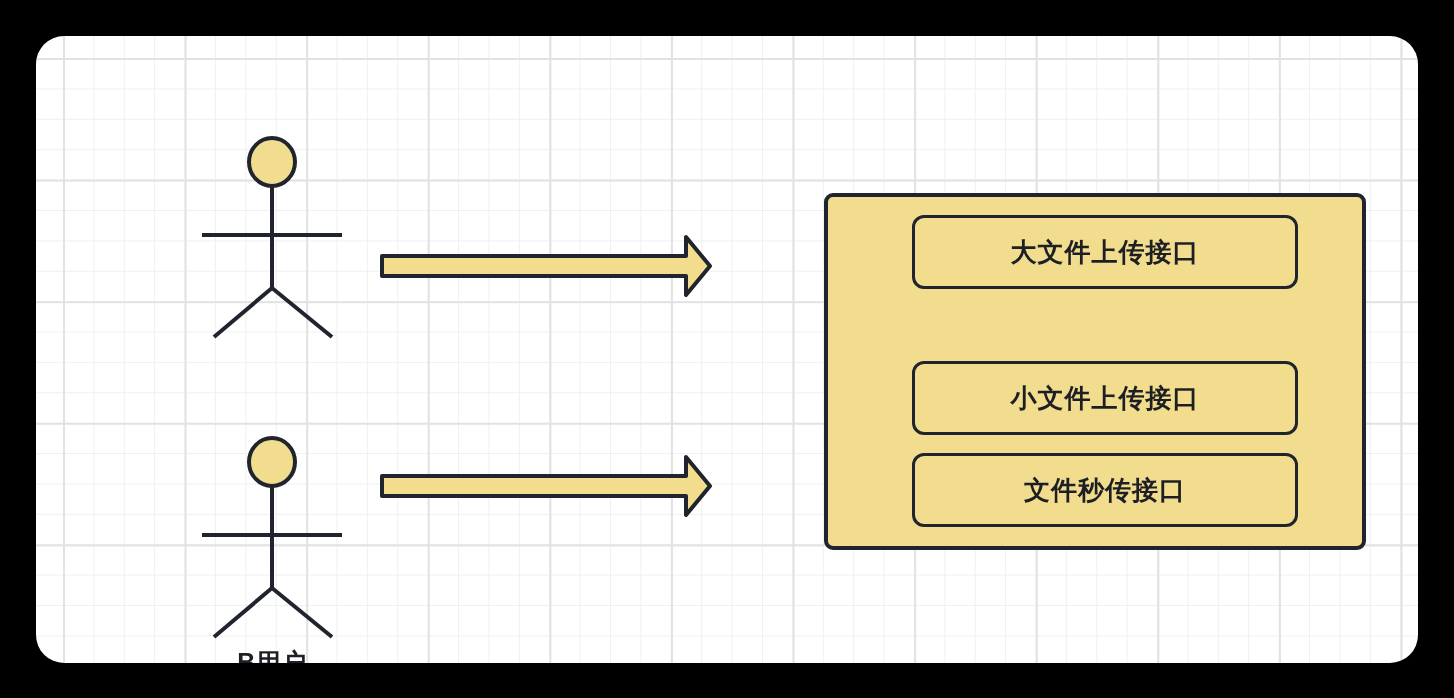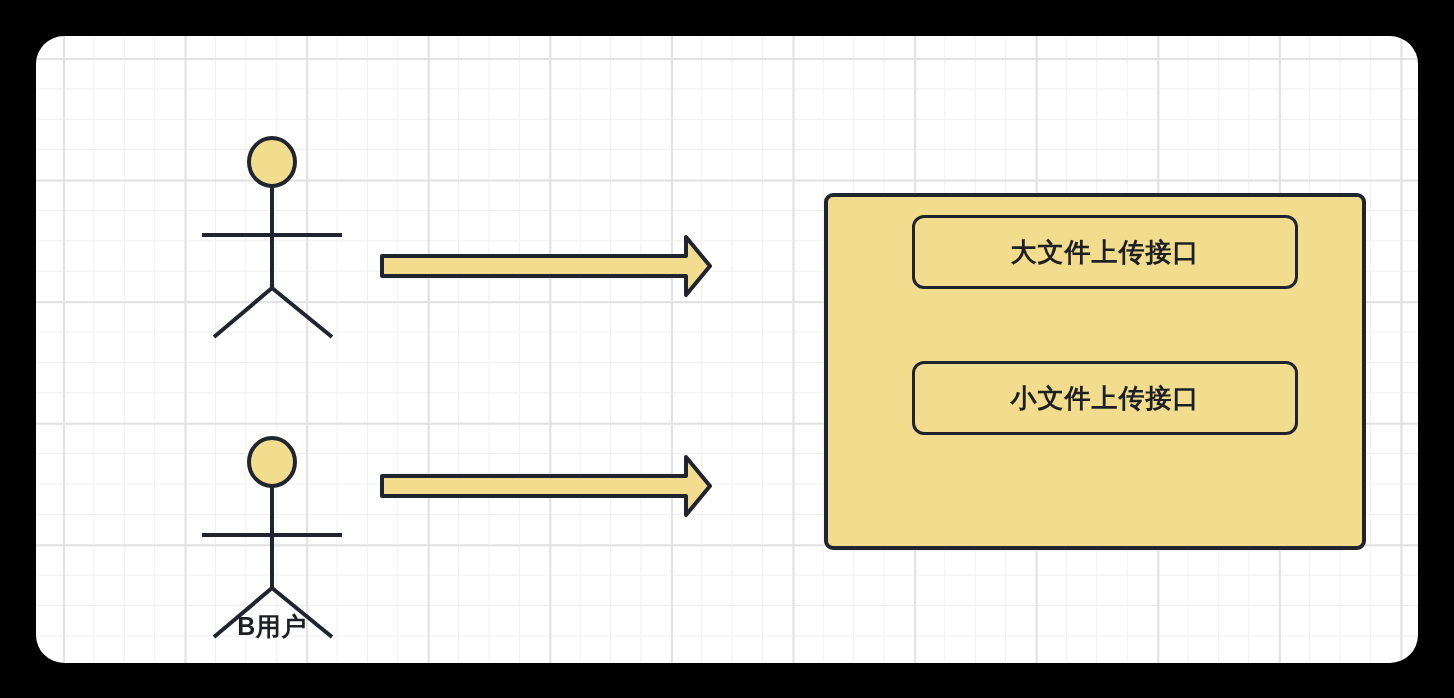--- a/index.html
+++ b/index.html
@@ -109,33 +109,36 @@
       <line class="sline" x1="72" y1="154" x2="132" y2="203"></line>
     </svg>
 
     <svg class="shape-svg" style="left:164px; top:398px;" width="144" height="208" viewBox="0 0 144 208">
       <ellipse class="sfill" cx="72" cy="28" rx="23" ry="24"></ellipse>
       <line class="sline" x1="72" y1="52" x2="72" y2="154"></line>
       <line class="sline" x1="2" y1="101" x2="142" y2="101"></line>
       <line class="sline" x1="72" y1="154" x2="14" y2="203"></line>
       <line class="sline" x1="72" y1="154" x2="132" y2="203"></line>
     </svg>
-    <div class="actor-label" style="left:157px; top:574px;">B用户</div>
+    <div class="actor-label" style="left:157px; top:610px;">B用户</div>
 
     <svg class="shape-svg" style="left:344px; top:198px;" width="334" height="64" viewBox="0 0 334 64">
       <polygon class="sfill" points="2,22 306,22 306,3 330,32 306,61 306,42 2,42"></polygon>
     </svg>
 
     <svg class="shape-svg" style="left:344px; top:418px;" width="334" height="64" viewBox="0 0 334 64">
       <polygon class="sfill" points="2,22 306,22 306,3 330,32 306,61 306,42 2,42"></polygon>
     </svg>
 
     <div class="panel">
       <div class="api-box" style="top:18px;">
         <span>大文件上传接口</span>
       </div>
       <div class="api-box" style="top:140px;margin-top:24px;">
         <span>小文件上传接口</span>
       </div>
+      <div class="api-box" style="top:256px;">
+        <span>文件秒传接口</span>
+      </div>
     </div>
 
   </div>
 </div>
 
 </body></html>

